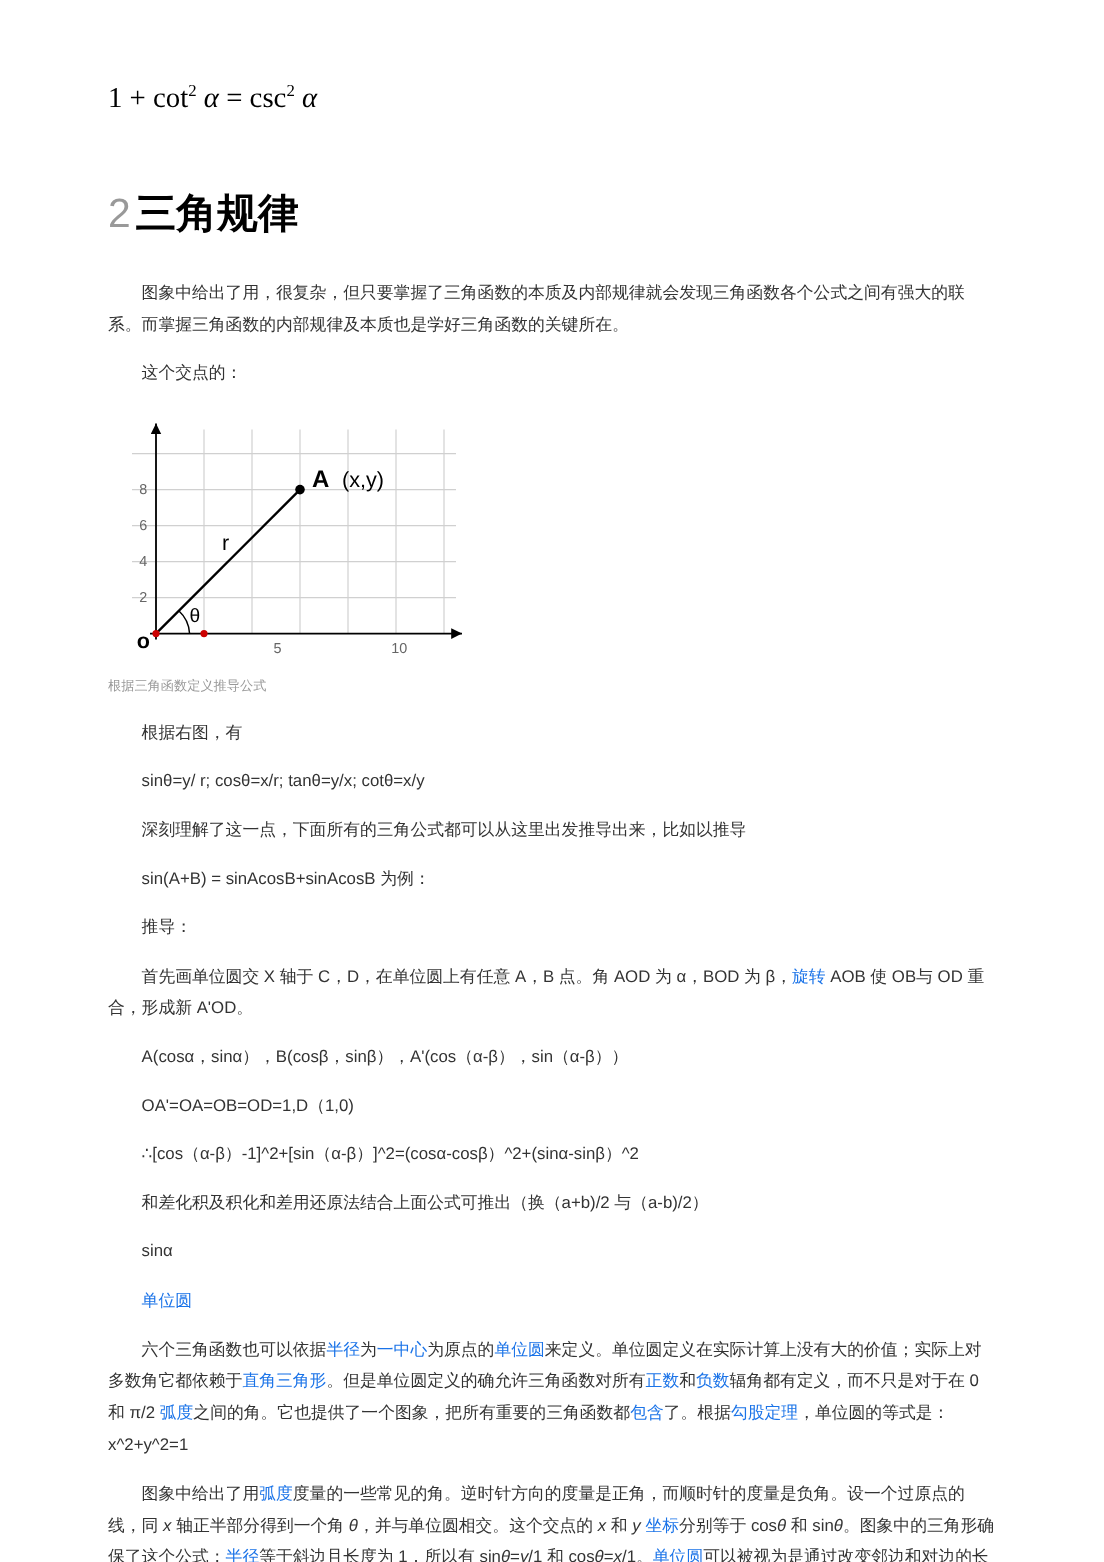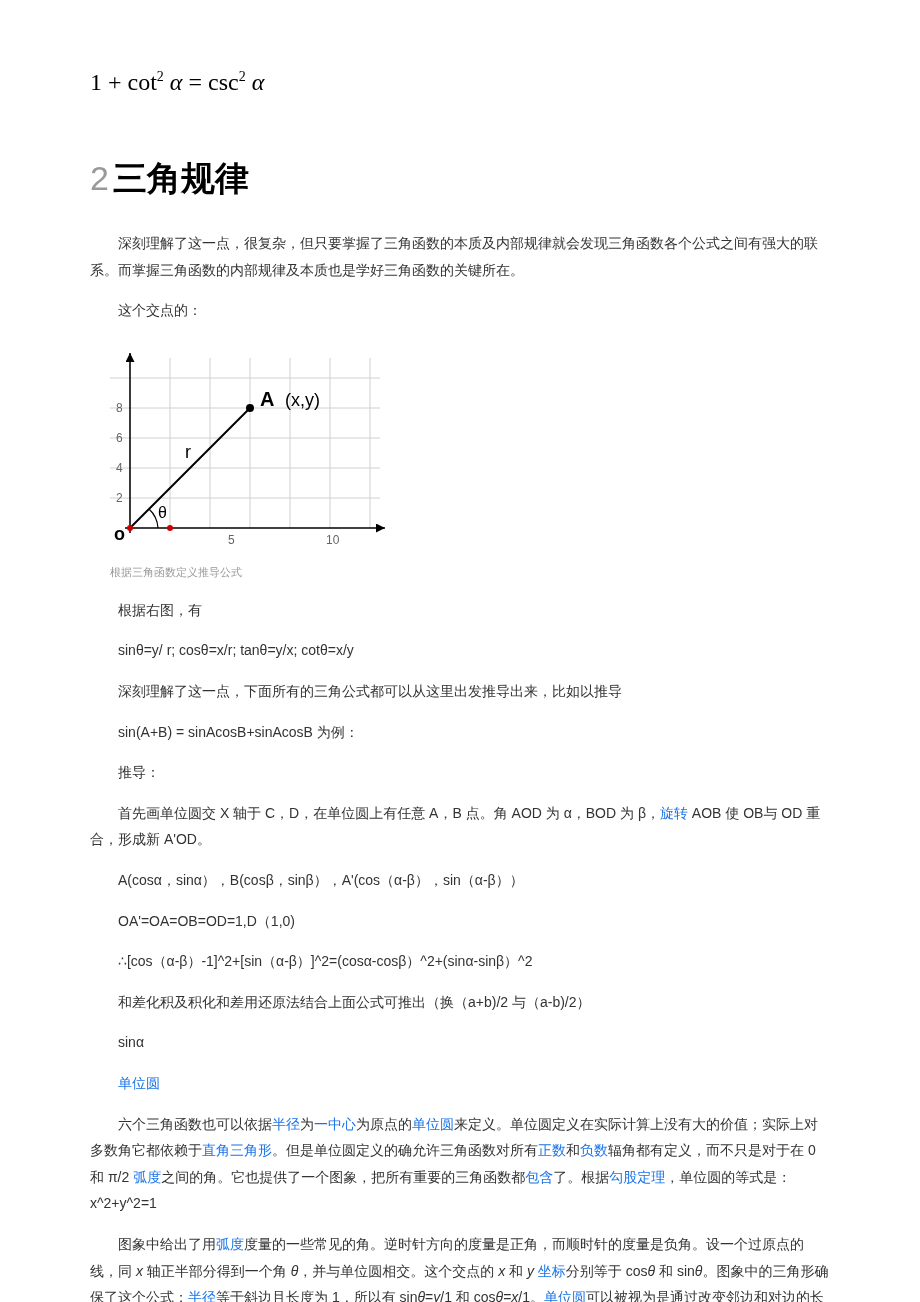--- a/index.html
+++ b/index.html
@@ -43,42 +43,42 @@
   position: relative;
   margin: 6px 0 4px 0;
 }
 .graph svg {
   width: 100%;
   height: 100%;
 }
 .caption {
   font-size: 11px;
   color: #999;
-  margin: 2px 0 12px 20px;
+  margin: 2px 0 12px 0;
 }
 a, .link {
   color: #1a73e8;
   text-decoration: none;
 }
 .math-it {
   font-style: italic;
 }
 </style>
 </head>
 <body>
 
 <div class="formula">
   1 + cot<sup>2</sup> <span style="font-style:italic">α</span> = csc<sup>2</sup> <span style="font-style:italic">α</span>
 </div>
 
 <h2>
   <span class="num">2</span><span>三角规律</span>
 </h2>
 
-<p class="para">深刻理解了这一点，很复杂，但只要掌握了三角函数的本质及内部规律就会发现三角函数各个公式之间有强大的联系。而掌握三角函数的内部规律及本质也是学好三角函数的关键所在。</p>
+<p class="para">图象中给出了用，很复杂，但只要掌握了三角函数的本质及内部规律就会发现三角函数各个公式之间有强大的联系。而掌握三角函数的内部规律及本质也是学好三角函数的关键所在。</p>
 <p class="para">这个交点的：</p>
 
 <div class="graph">
 <svg viewBox="0 0 300 220">
   <defs>
     <marker id="arrow" markerWidth="8" markerHeight="8" refX="6" refY="3" orient="auto">
       <path d="M0,0 L6,3 L0,6 Z" fill="#000"></path>
     </marker>
   </defs>
 

